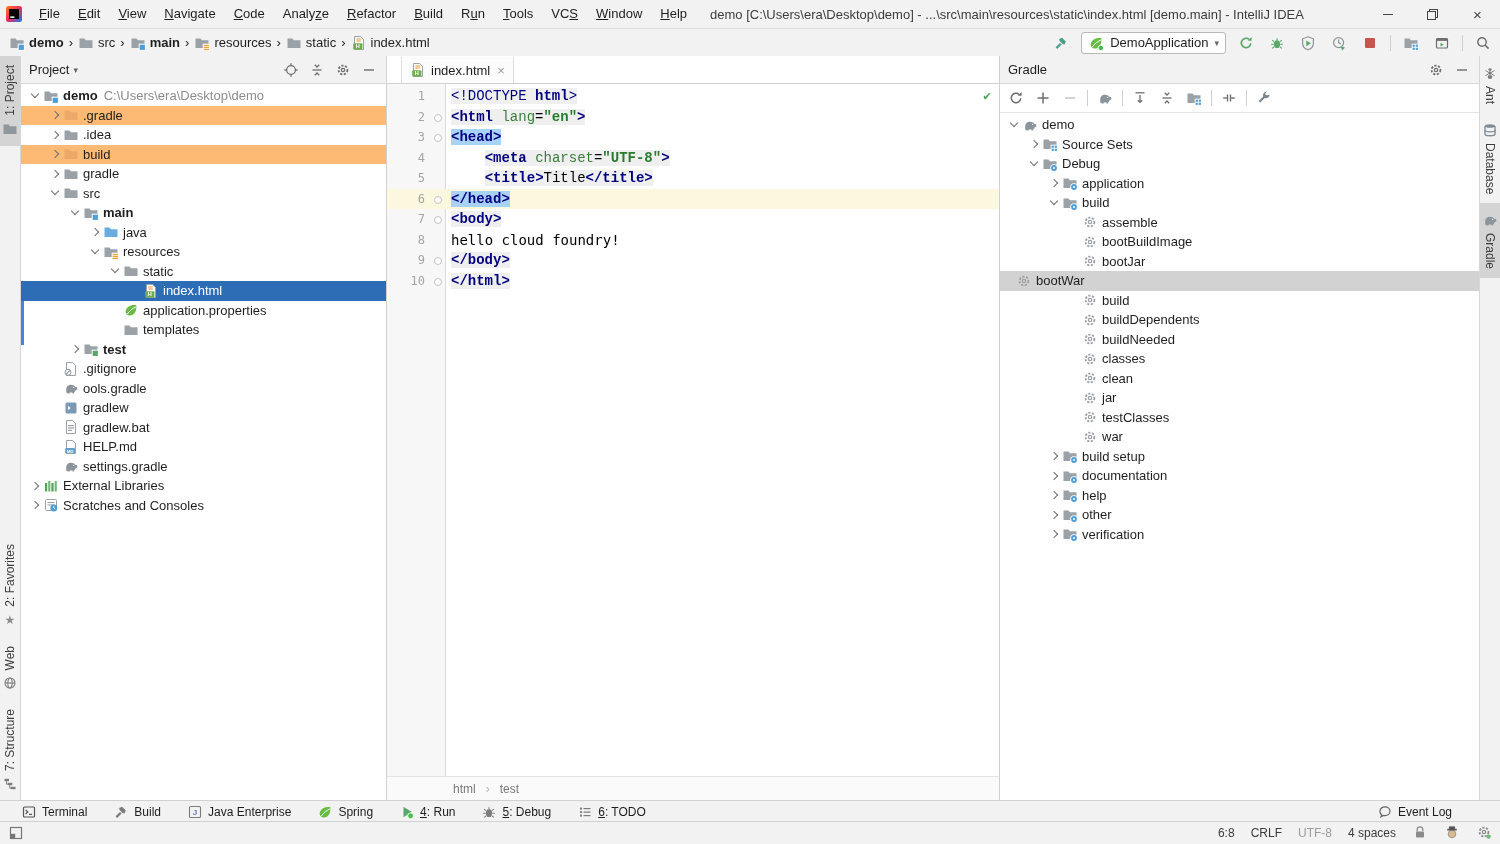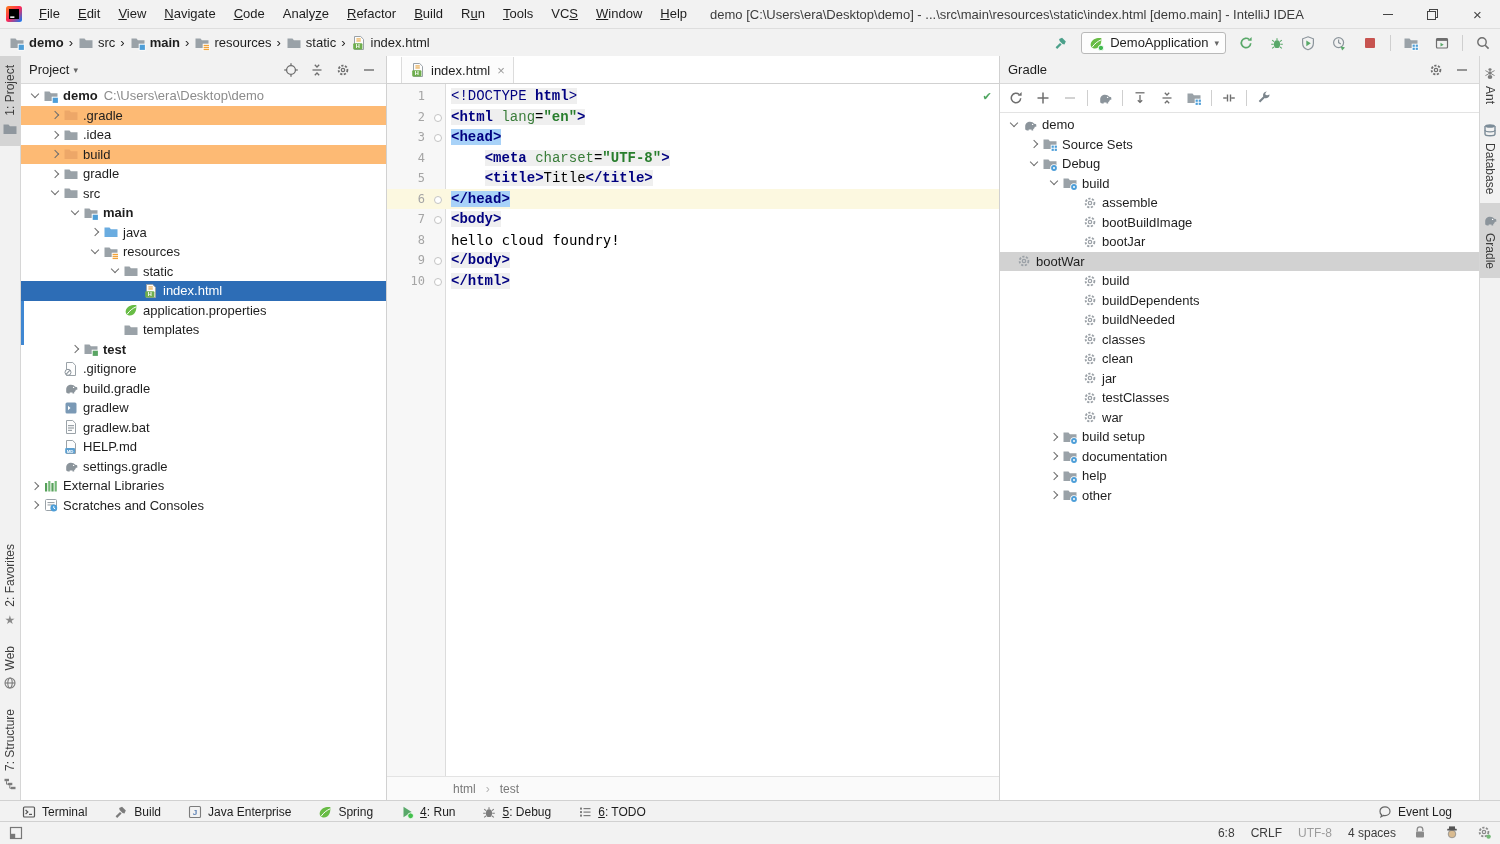--- a/index.html
+++ b/index.html
@@ -585,21 +585,21 @@
             <span class="lbl">.gitignore</span>
           </div>
           <div class="trow   " style="padding-left:26px">
             <span class="chv"></span>
             <span class="ic">
               <svg width="16" height="16" viewBox="0 0 16 16">
                 <path d="M3.2 12.6V9.3C3.2 6.6 5.3 4.7 8 4.7c1.9 0 3.4.8 4.2 2.1l1.3.2c.5.1.8.5.8 1v1.8h-1.5c-.1 1-.7 1.9-1.6 2.3v1.5H9.5v-1.2H6.7v1.2H4.9z" fill="#8b949b"></path>
                 <circle cx="10.6" cy="7.4" r=".7" fill="#fff"></circle>
               </svg>
             </span>
-            <span class="lbl">build.gradle</span>
+            <span class="lbl">ools.gradle</span>
           </div>
           <div class="trow   " style="padding-left:26px">
             <span class="chv"></span>
             <span class="ic">
               <svg width="16" height="16" viewBox="0 0 16 16">
                 <rect x="2.5" y="2.5" width="11" height="11" rx="1.5" fill="#7a99b5"></rect>
                 <path d="M5 5.8l2.5 2.2L5 10.2z" fill="#fff"></path>
               </svg>
             </span>
             <span class="lbl">gradlew</span>
@@ -866,208 +866,236 @@
               <svg width="16" height="16" viewBox="0 0 16 16">
                 <path d="M1.5 3.5h5l1.4 1.7h6.6V13H1.5z" fill="#9aa2a8"></path>
                 <circle cx="12" cy="12" r="3.8" fill="#fff"></circle>
                 <circle cx="12" cy="12" r="2.9" fill="#4d9ed8"></circle>
                 <circle cx="12" cy="12" r="1" fill="#fff"></circle>
               </svg>
             </span>
             <span class="lbl">Debug</span>
           </div>
           <div class="trow   " style="padding-left:46px">
-            <span class="chv exp">
+            <span class="chv col">
               <i></i>
             </span>
             <span class="ic">
               <svg width="16" height="16" viewBox="0 0 16 16">
                 <path d="M1.5 3.5h5l1.4 1.7h6.6V13H1.5z" fill="#9aa2a8"></path>
                 <circle cx="12" cy="12" r="3.8" fill="#fff"></circle>
                 <circle cx="12" cy="12" r="2.9" fill="#4d9ed8"></circle>
                 <circle cx="12" cy="12" r="1" fill="#fff"></circle>
               </svg>
             </span>
-            <span class="lbl">build</span>
-          </div>
-          <div class="trow   " style="padding-left:66px">
-            <span class="chv"></span>
-            <span class="ic">
-              <svg width="16" height="16" viewBox="0 0 16 16">
-                <circle cx="8" cy="8" r="4.4" fill="none" stroke="#9aa0a6" stroke-width="1.8" stroke-dasharray="2.2 1.5"></circle>
-                <circle cx="8" cy="8" r="1.7" fill="none" stroke="#9aa0a6" stroke-width="1.2"></circle>
-              </svg>
-            </span>
-            <span class="lbl">assemble</span>
-          </div>
-          <div class="trow   " style="padding-left:66px">
-            <span class="chv"></span>
-            <span class="ic">
-              <svg width="16" height="16" viewBox="0 0 16 16">
-                <circle cx="8" cy="8" r="4.4" fill="none" stroke="#9aa0a6" stroke-width="1.8" stroke-dasharray="2.2 1.5"></circle>
-                <circle cx="8" cy="8" r="1.7" fill="none" stroke="#9aa0a6" stroke-width="1.2"></circle>
-              </svg>
-            </span>
-            <span class="lbl">bootBuildImage</span>
-          </div>
-          <div class="trow   " style="padding-left:66px">
-            <span class="chv"></span>
-            <span class="ic">
-              <svg width="16" height="16" viewBox="0 0 16 16">
-                <circle cx="8" cy="8" r="4.4" fill="none" stroke="#9aa0a6" stroke-width="1.8" stroke-dasharray="2.2 1.5"></circle>
-                <circle cx="8" cy="8" r="1.7" fill="none" stroke="#9aa0a6" stroke-width="1.2"></circle>
-              </svg>
-            </span>
-            <span class="lbl">bootJar</span>
-          </div>
-          <div class="trow   sel-gray" style="">
-            <span class="chv"></span>
-            <span class="ic">
-              <svg width="16" height="16" viewBox="0 0 16 16">
-                <circle cx="8" cy="8" r="4.4" fill="none" stroke="#9aa0a6" stroke-width="1.8" stroke-dasharray="2.2 1.5"></circle>
-                <circle cx="8" cy="8" r="1.7" fill="none" stroke="#9aa0a6" stroke-width="1.2"></circle>
-              </svg>
-            </span>
-            <span class="lbl">bootWar</span>
-          </div>
-          <div class="trow   " style="padding-left:66px">
-            <span class="chv"></span>
-            <span class="ic">
-              <svg width="16" height="16" viewBox="0 0 16 16">
-                <circle cx="8" cy="8" r="4.4" fill="none" stroke="#9aa0a6" stroke-width="1.8" stroke-dasharray="2.2 1.5"></circle>
-                <circle cx="8" cy="8" r="1.7" fill="none" stroke="#9aa0a6" stroke-width="1.2"></circle>
-              </svg>
-            </span>
-            <span class="lbl">build</span>
-          </div>
-          <div class="trow   " style="padding-left:66px">
-            <span class="chv"></span>
-            <span class="ic">
-              <svg width="16" height="16" viewBox="0 0 16 16">
-                <circle cx="8" cy="8" r="4.4" fill="none" stroke="#9aa0a6" stroke-width="1.8" stroke-dasharray="2.2 1.5"></circle>
-                <circle cx="8" cy="8" r="1.7" fill="none" stroke="#9aa0a6" stroke-width="1.2"></circle>
-              </svg>
-            </span>
-            <span class="lbl">buildDependents</span>
-          </div>
-          <div class="trow   " style="padding-left:66px">
-            <span class="chv"></span>
-            <span class="ic">
-              <svg width="16" height="16" viewBox="0 0 16 16">
-                <circle cx="8" cy="8" r="4.4" fill="none" stroke="#9aa0a6" stroke-width="1.8" stroke-dasharray="2.2 1.5"></circle>
-                <circle cx="8" cy="8" r="1.7" fill="none" stroke="#9aa0a6" stroke-width="1.2"></circle>
-              </svg>
-            </span>
-            <span class="lbl">buildNeeded</span>
-          </div>
-          <div class="trow   " style="padding-left:66px">
-            <span class="chv"></span>
-            <span class="ic">
-              <svg width="16" height="16" viewBox="0 0 16 16">
-                <circle cx="8" cy="8" r="4.4" fill="none" stroke="#9aa0a6" stroke-width="1.8" stroke-dasharray="2.2 1.5"></circle>
-                <circle cx="8" cy="8" r="1.7" fill="none" stroke="#9aa0a6" stroke-width="1.2"></circle>
-              </svg>
-            </span>
-            <span class="lbl">classes</span>
-          </div>
-          <div class="trow   " style="padding-left:66px">
-            <span class="chv"></span>
-            <span class="ic">
-              <svg width="16" height="16" viewBox="0 0 16 16">
-                <circle cx="8" cy="8" r="4.4" fill="none" stroke="#9aa0a6" stroke-width="1.8" stroke-dasharray="2.2 1.5"></circle>
-                <circle cx="8" cy="8" r="1.7" fill="none" stroke="#9aa0a6" stroke-width="1.2"></circle>
-              </svg>
-            </span>
-            <span class="lbl">clean</span>
-          </div>
-          <div class="trow   " style="padding-left:66px">
-            <span class="chv"></span>
-            <span class="ic">
-              <svg width="16" height="16" viewBox="0 0 16 16">
-                <circle cx="8" cy="8" r="4.4" fill="none" stroke="#9aa0a6" stroke-width="1.8" stroke-dasharray="2.2 1.5"></circle>
-                <circle cx="8" cy="8" r="1.7" fill="none" stroke="#9aa0a6" stroke-width="1.2"></circle>
-              </svg>
-            </span>
-            <span class="lbl">jar</span>
-          </div>
-          <div class="trow   " style="padding-left:66px">
-            <span class="chv"></span>
-            <span class="ic">
-              <svg width="16" height="16" viewBox="0 0 16 16">
-                <circle cx="8" cy="8" r="4.4" fill="none" stroke="#9aa0a6" stroke-width="1.8" stroke-dasharray="2.2 1.5"></circle>
-                <circle cx="8" cy="8" r="1.7" fill="none" stroke="#9aa0a6" stroke-width="1.2"></circle>
-              </svg>
-            </span>
-            <span class="lbl">testClasses</span>
-          </div>
-          <div class="trow   " style="padding-left:66px">
-            <span class="chv"></span>
-            <span class="ic">
-              <svg width="16" height="16" viewBox="0 0 16 16">
-                <circle cx="8" cy="8" r="4.4" fill="none" stroke="#9aa0a6" stroke-width="1.8" stroke-dasharray="2.2 1.5"></circle>
-                <circle cx="8" cy="8" r="1.7" fill="none" stroke="#9aa0a6" stroke-width="1.2"></circle>
-              </svg>
-            </span>
-            <span class="lbl">war</span>
+            <span class="lbl">application</span>
           </div>
           <div class="trow   " style="padding-left:46px">
-            <span class="chv col">
+            <span class="chv exp">
               <i></i>
             </span>
             <span class="ic">
               <svg width="16" height="16" viewBox="0 0 16 16">
                 <path d="M1.5 3.5h5l1.4 1.7h6.6V13H1.5z" fill="#9aa2a8"></path>
                 <circle cx="12" cy="12" r="3.8" fill="#fff"></circle>
                 <circle cx="12" cy="12" r="2.9" fill="#4d9ed8"></circle>
                 <circle cx="12" cy="12" r="1" fill="#fff"></circle>
               </svg>
             </span>
-            <span class="lbl">build setup</span>
+            <span class="lbl">build</span>
+          </div>
+          <div class="trow   " style="padding-left:66px">
+            <span class="chv"></span>
+            <span class="ic">
+              <svg width="16" height="16" viewBox="0 0 16 16">
+                <circle cx="8" cy="8" r="4.4" fill="none" stroke="#9aa0a6" stroke-width="1.8" stroke-dasharray="2.2 1.5"></circle>
+                <circle cx="8" cy="8" r="1.7" fill="none" stroke="#9aa0a6" stroke-width="1.2"></circle>
+              </svg>
+            </span>
+            <span class="lbl">assemble</span>
+          </div>
+          <div class="trow   " style="padding-left:66px">
+            <span class="chv"></span>
+            <span class="ic">
+              <svg width="16" height="16" viewBox="0 0 16 16">
+                <circle cx="8" cy="8" r="4.4" fill="none" stroke="#9aa0a6" stroke-width="1.8" stroke-dasharray="2.2 1.5"></circle>
+                <circle cx="8" cy="8" r="1.7" fill="none" stroke="#9aa0a6" stroke-width="1.2"></circle>
+              </svg>
+            </span>
+            <span class="lbl">bootBuildImage</span>
+          </div>
+          <div class="trow   " style="padding-left:66px">
+            <span class="chv"></span>
+            <span class="ic">
+              <svg width="16" height="16" viewBox="0 0 16 16">
+                <circle cx="8" cy="8" r="4.4" fill="none" stroke="#9aa0a6" stroke-width="1.8" stroke-dasharray="2.2 1.5"></circle>
+                <circle cx="8" cy="8" r="1.7" fill="none" stroke="#9aa0a6" stroke-width="1.2"></circle>
+              </svg>
+            </span>
+            <span class="lbl">bootJar</span>
+          </div>
+          <div class="trow   sel-gray" style="">
+            <span class="chv"></span>
+            <span class="ic">
+              <svg width="16" height="16" viewBox="0 0 16 16">
+                <circle cx="8" cy="8" r="4.4" fill="none" stroke="#9aa0a6" stroke-width="1.8" stroke-dasharray="2.2 1.5"></circle>
+                <circle cx="8" cy="8" r="1.7" fill="none" stroke="#9aa0a6" stroke-width="1.2"></circle>
+              </svg>
+            </span>
+            <span class="lbl">bootWar</span>
+          </div>
+          <div class="trow   " style="padding-left:66px">
+            <span class="chv"></span>
+            <span class="ic">
+              <svg width="16" height="16" viewBox="0 0 16 16">
+                <circle cx="8" cy="8" r="4.4" fill="none" stroke="#9aa0a6" stroke-width="1.8" stroke-dasharray="2.2 1.5"></circle>
+                <circle cx="8" cy="8" r="1.7" fill="none" stroke="#9aa0a6" stroke-width="1.2"></circle>
+              </svg>
+            </span>
+            <span class="lbl">build</span>
+          </div>
+          <div class="trow   " style="padding-left:66px">
+            <span class="chv"></span>
+            <span class="ic">
+              <svg width="16" height="16" viewBox="0 0 16 16">
+                <circle cx="8" cy="8" r="4.4" fill="none" stroke="#9aa0a6" stroke-width="1.8" stroke-dasharray="2.2 1.5"></circle>
+                <circle cx="8" cy="8" r="1.7" fill="none" stroke="#9aa0a6" stroke-width="1.2"></circle>
+              </svg>
+            </span>
+            <span class="lbl">buildDependents</span>
+          </div>
+          <div class="trow   " style="padding-left:66px">
+            <span class="chv"></span>
+            <span class="ic">
+              <svg width="16" height="16" viewBox="0 0 16 16">
+                <circle cx="8" cy="8" r="4.4" fill="none" stroke="#9aa0a6" stroke-width="1.8" stroke-dasharray="2.2 1.5"></circle>
+                <circle cx="8" cy="8" r="1.7" fill="none" stroke="#9aa0a6" stroke-width="1.2"></circle>
+              </svg>
+            </span>
+            <span class="lbl">buildNeeded</span>
+          </div>
+          <div class="trow   " style="padding-left:66px">
+            <span class="chv"></span>
+            <span class="ic">
+              <svg width="16" height="16" viewBox="0 0 16 16">
+                <circle cx="8" cy="8" r="4.4" fill="none" stroke="#9aa0a6" stroke-width="1.8" stroke-dasharray="2.2 1.5"></circle>
+                <circle cx="8" cy="8" r="1.7" fill="none" stroke="#9aa0a6" stroke-width="1.2"></circle>
+              </svg>
+            </span>
+            <span class="lbl">classes</span>
+          </div>
+          <div class="trow   " style="padding-left:66px">
+            <span class="chv"></span>
+            <span class="ic">
+              <svg width="16" height="16" viewBox="0 0 16 16">
+                <circle cx="8" cy="8" r="4.4" fill="none" stroke="#9aa0a6" stroke-width="1.8" stroke-dasharray="2.2 1.5"></circle>
+                <circle cx="8" cy="8" r="1.7" fill="none" stroke="#9aa0a6" stroke-width="1.2"></circle>
+              </svg>
+            </span>
+            <span class="lbl">clean</span>
+          </div>
+          <div class="trow   " style="padding-left:66px">
+            <span class="chv"></span>
+            <span class="ic">
+              <svg width="16" height="16" viewBox="0 0 16 16">
+                <circle cx="8" cy="8" r="4.4" fill="none" stroke="#9aa0a6" stroke-width="1.8" stroke-dasharray="2.2 1.5"></circle>
+                <circle cx="8" cy="8" r="1.7" fill="none" stroke="#9aa0a6" stroke-width="1.2"></circle>
+              </svg>
+            </span>
+            <span class="lbl">jar</span>
+          </div>
+          <div class="trow   " style="padding-left:66px">
+            <span class="chv"></span>
+            <span class="ic">
+              <svg width="16" height="16" viewBox="0 0 16 16">
+                <circle cx="8" cy="8" r="4.4" fill="none" stroke="#9aa0a6" stroke-width="1.8" stroke-dasharray="2.2 1.5"></circle>
+                <circle cx="8" cy="8" r="1.7" fill="none" stroke="#9aa0a6" stroke-width="1.2"></circle>
+              </svg>
+            </span>
+            <span class="lbl">testClasses</span>
+          </div>
+          <div class="trow   " style="padding-left:66px">
+            <span class="chv"></span>
+            <span class="ic">
+              <svg width="16" height="16" viewBox="0 0 16 16">
+                <circle cx="8" cy="8" r="4.4" fill="none" stroke="#9aa0a6" stroke-width="1.8" stroke-dasharray="2.2 1.5"></circle>
+                <circle cx="8" cy="8" r="1.7" fill="none" stroke="#9aa0a6" stroke-width="1.2"></circle>
+              </svg>
+            </span>
+            <span class="lbl">war</span>
           </div>
           <div class="trow   " style="padding-left:46px">
             <span class="chv col">
               <i></i>
             </span>
             <span class="ic">
               <svg width="16" height="16" viewBox="0 0 16 16">
                 <path d="M1.5 3.5h5l1.4 1.7h6.6V13H1.5z" fill="#9aa2a8"></path>
                 <circle cx="12" cy="12" r="3.8" fill="#fff"></circle>
                 <circle cx="12" cy="12" r="2.9" fill="#4d9ed8"></circle>
                 <circle cx="12" cy="12" r="1" fill="#fff"></circle>
               </svg>
             </span>
-            <span class="lbl">documentation</span>
+            <span class="lbl">build setup</span>
           </div>
           <div class="trow   " style="padding-left:46px">
             <span class="chv col">
               <i></i>
             </span>
             <span class="ic">
               <svg width="16" height="16" viewBox="0 0 16 16">
                 <path d="M1.5 3.5h5l1.4 1.7h6.6V13H1.5z" fill="#9aa2a8"></path>
                 <circle cx="12" cy="12" r="3.8" fill="#fff"></circle>
                 <circle cx="12" cy="12" r="2.9" fill="#4d9ed8"></circle>
                 <circle cx="12" cy="12" r="1" fill="#fff"></circle>
               </svg>
             </span>
-            <span class="lbl">help</span>
+            <span class="lbl">documentation</span>
           </div>
           <div class="trow   " style="padding-left:46px">
             <span class="chv col">
               <i></i>
             </span>
             <span class="ic">
               <svg width="16" height="16" viewBox="0 0 16 16">
                 <path d="M1.5 3.5h5l1.4 1.7h6.6V13H1.5z" fill="#9aa2a8"></path>
                 <circle cx="12" cy="12" r="3.8" fill="#fff"></circle>
                 <circle cx="12" cy="12" r="2.9" fill="#4d9ed8"></circle>
                 <circle cx="12" cy="12" r="1" fill="#fff"></circle>
               </svg>
             </span>
+            <span class="lbl">help</span>
+          </div>
+          <div class="trow   " style="padding-left:46px">
+            <span class="chv col">
+              <i></i>
+            </span>
+            <span class="ic">
+              <svg width="16" height="16" viewBox="0 0 16 16">
+                <path d="M1.5 3.5h5l1.4 1.7h6.6V13H1.5z" fill="#9aa2a8"></path>
+                <circle cx="12" cy="12" r="3.8" fill="#fff"></circle>
+                <circle cx="12" cy="12" r="2.9" fill="#4d9ed8"></circle>
+                <circle cx="12" cy="12" r="1" fill="#fff"></circle>
+              </svg>
+            </span>
             <span class="lbl">other</span>
+          </div>
+          <div class="trow   " style="padding-left:46px">
+            <span class="chv col">
+              <i></i>
+            </span>
+            <span class="ic">
+              <svg width="16" height="16" viewBox="0 0 16 16">
+                <path d="M1.5 3.5h5l1.4 1.7h6.6V13H1.5z" fill="#9aa2a8"></path>
+                <circle cx="12" cy="12" r="3.8" fill="#fff"></circle>
+                <circle cx="12" cy="12" r="2.9" fill="#4d9ed8"></circle>
+                <circle cx="12" cy="12" r="1" fill="#fff"></circle>
+              </svg>
+            </span>
+            <span class="lbl">verification</span>
           </div>
         </div>
     </div>
 
     <div class="stripe stripe-right" id="rstripe">
         <div class="vtab">
           <span class="ic">
             <svg width="16" height="16" viewBox="0 0 16 16">
               <g fill="#7c7c7c">
                 <ellipse cx="8" cy="4.6" rx="1.6" ry="1.4"></ellipse>

